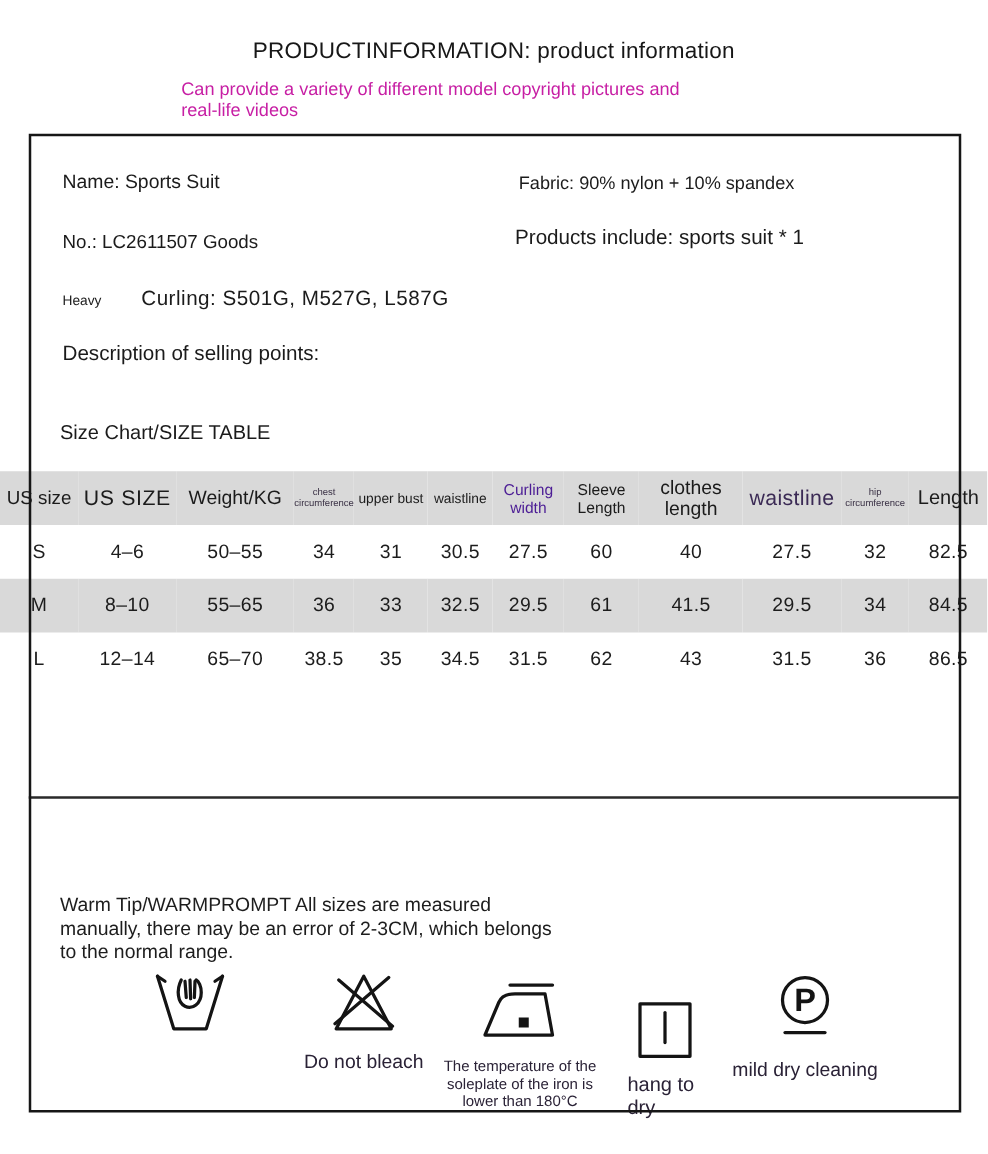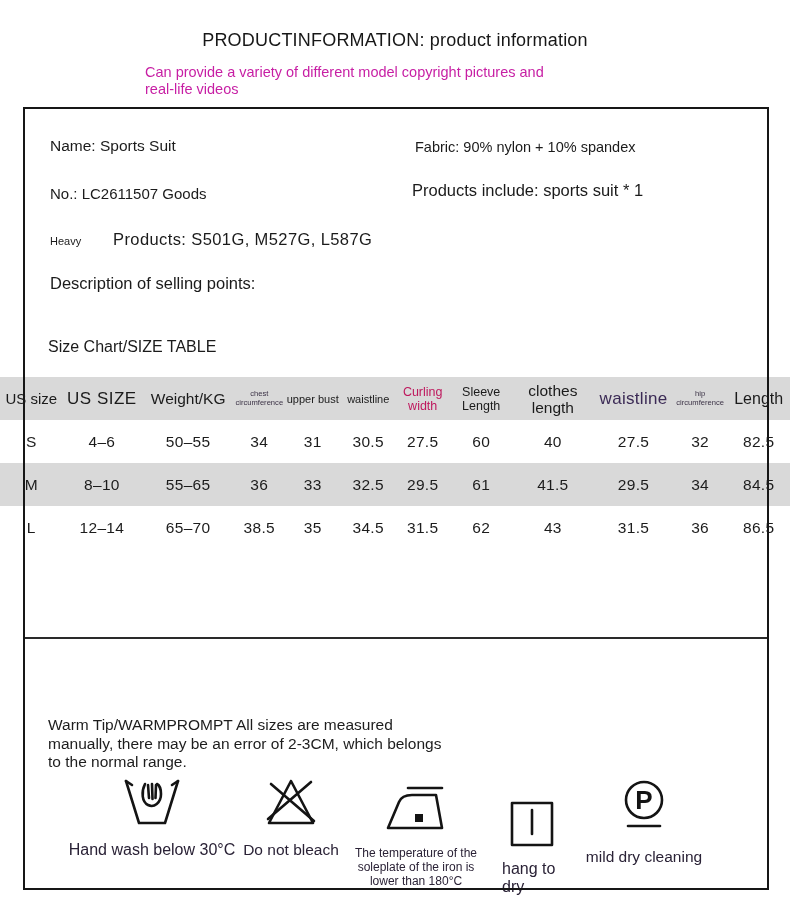--- a/index.html
+++ b/index.html
@@ -49,21 +49,21 @@
   .size-table thead tr{background:#d9d9d9;height:43px;}
   .size-table tbody tr{height:43px;}
   .size-table tbody tr.alt{background:#d9d9d9;}
   .size-table td{font-size:15.5px;color:#1c1c1c;letter-spacing:.3px;}
   .c0{width:62px;font-size:15px;}
   .c1{width:78px;font-size:17px;letter-spacing:.5px;}
   .c2{width:93px;font-size:15.5px;}
   .c3{width:48px;font-size:7.6px;line-height:8.5px;color:#3a3145;text-align:left;padding-left:4px;}
   .c4{width:58px;font-size:11px;margin-top:21px;}
   .c5{width:52px;font-size:11px;}
-  .c6{width:56px;font-size:12.5px;line-height:14px;color:#be185d;}
+  .c6{width:56px;font-size:12.5px;line-height:14px;color:#4c1d95;}
   .c7{width:60px;font-size:12.5px;line-height:14px;}
   .c8{width:82px;font-size:15.5px;line-height:17px;}
   .c9{width:78px;font-size:17px;color:#3b2a55;letter-spacing:.3px;}
   .c10{width:54px;font-size:7.6px;line-height:8.5px;color:#3a3145;text-align:left;padding-left:4px;margin-left:20px;}
   .c11{width:62px;font-size:16px;}
   
   .warm-tip{
     position:absolute;left:48px;top:688px;width:400px;
     font-size:15.5px;line-height:18.5px;color:#1d1d1d;margin-top:28px;
   }
@@ -96,21 +96,21 @@
   <div class="subtitle">Can provide a variety of different model copyright pictures and real-life videos</div>
 
   <div class="outer-box"></div>
   <div class="divider"></div>
 
   <div class="info-text t-name">Name: Sports Suit</div>
   <div class="info-text t-fabric">Fabric: 90% nylon + 10% spandex</div>
   <div class="info-text t-no">No.: LC2611507 Goods</div>
   <div class="info-text t-products">Products include: sports suit * 1</div>
   <div class="info-text t-heavy">Heavy</div>
-  <div class="info-text t-quantity">Products: S501G, M527G, L587G</div>
+  <div class="info-text t-quantity">Curling: S501G, M527G, L587G</div>
   <div class="info-text t-sizechart">Size Chart/SIZE TABLE</div>
   <div class="info-text t-desc">Description of selling points:</div>
 
   <table class="size-table">
     <thead>
       <tr>
         <th class="c0">US size</th>
         <th class="c1">US SIZE</th>
         <th class="c2">Weight/KG</th>
         <th class="c3">chest circumference</th>
@@ -179,21 +179,20 @@
         <svg class="care-svg" width="62" height="58" viewBox="0 0 62 58">
           <path d="M5,9 L18,51 L44,51 L57,9"></path>
           <path d="M5,9 L11,13"></path>
             <path d="M57,9 L51,13"></path>
           <path d="M24,12 C20,20 21,30 27,33 C33,36 40,31 40,22 C40,17 38,13 36,12"></path>
           <path d="M27,13 L28,26"></path>
             <path d="M31,12 L31.5,27"></path>
             <path d="M35,13 L34.5,26"></path>
         </svg>
       </span>
-      <span class="lbl">Hand wash below 30°C</span>
     </div>
 
     <div class="care-item ci-1">
       <span class="ic">
         <svg class="care-svg" width="58" height="56" viewBox="0 0 58 56">
           <path d="M29,7 L7,49 L51,49 Z"></path>
           <path d="M9,10 L52,47"></path>
           <path d="M49,8 L6,45"></path>
         </svg>
       </span>

